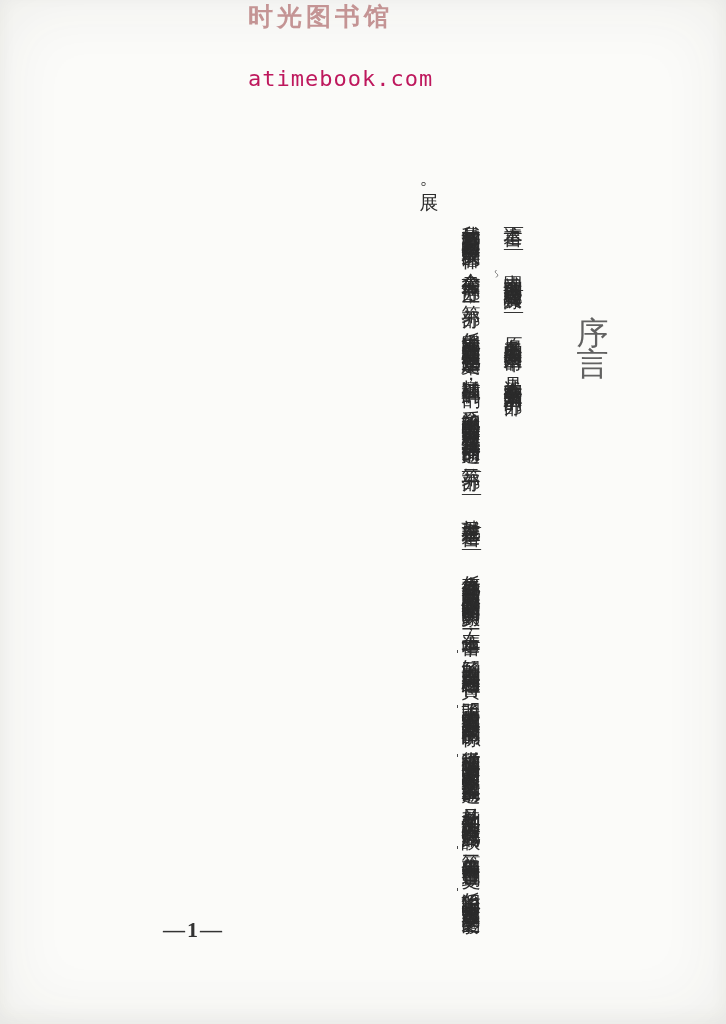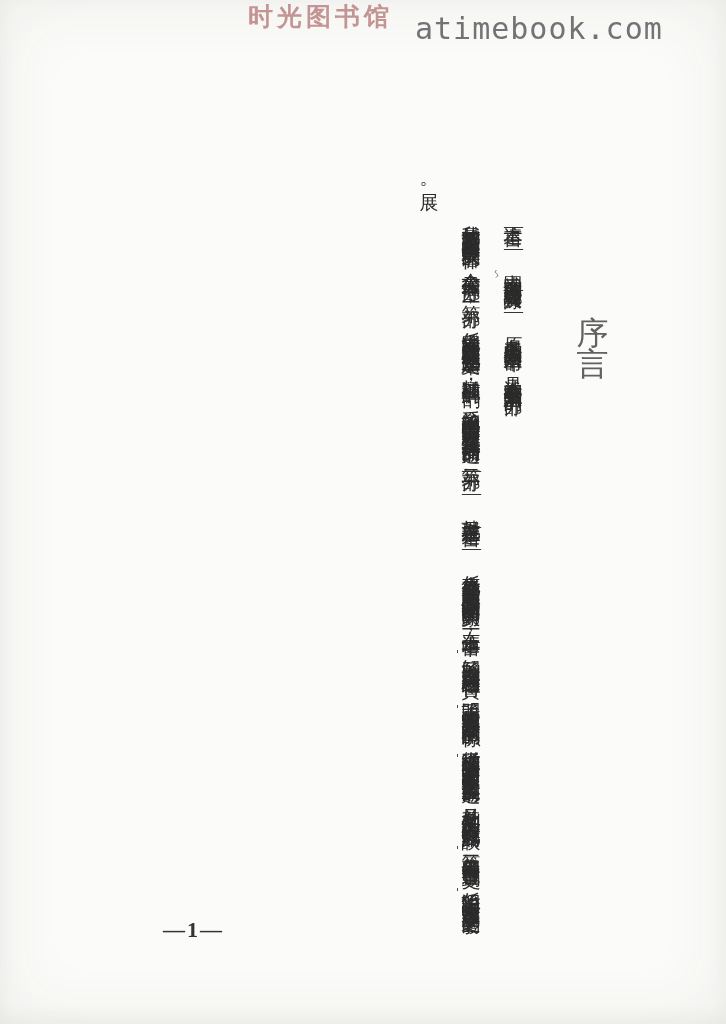--- a/index.html
+++ b/index.html
@@ -13,30 +13,31 @@
     box-shadow: inset 0 0 70px rgba(60,55,45,0.07), inset 0 -6px 18px rgba(60,55,45,0.05);
     font-family:"Liberation Serif","DejaVu Serif",serif;
   }
 
   
   .watermark {
     position:absolute; left:248px; top:0px;
     display:flex; align-items:flex-start; gap:22px;
     white-space:nowrap;
     user-select:none;
+    flex-direction:column;
   }
   .wm-cn {
     font-family:"Liberation Sans","DejaVu Sans",sans-serif;
     font-weight:bold; font-size:25px; letter-spacing:4px;
     color:#c49494;
   }
   .wm-en {
     font-family:"DejaVu Sans Mono","Liberation Mono",monospace;
-    font-size:30px; padding-top:11px; letter-spacing:1px;
-    color:#737373;
+    font-size:22px; padding-top:11px; letter-spacing:1px;
+    color:#be185d;
   }
 
   
   .title {
     position:absolute; left:571px; top:289px;
     writing-mode:vertical-rl; text-orientation:upright;
     font-size:32px; font-weight:normal;
     letter-spacing:31px;
     color:#555; opacity:.92;
   }

